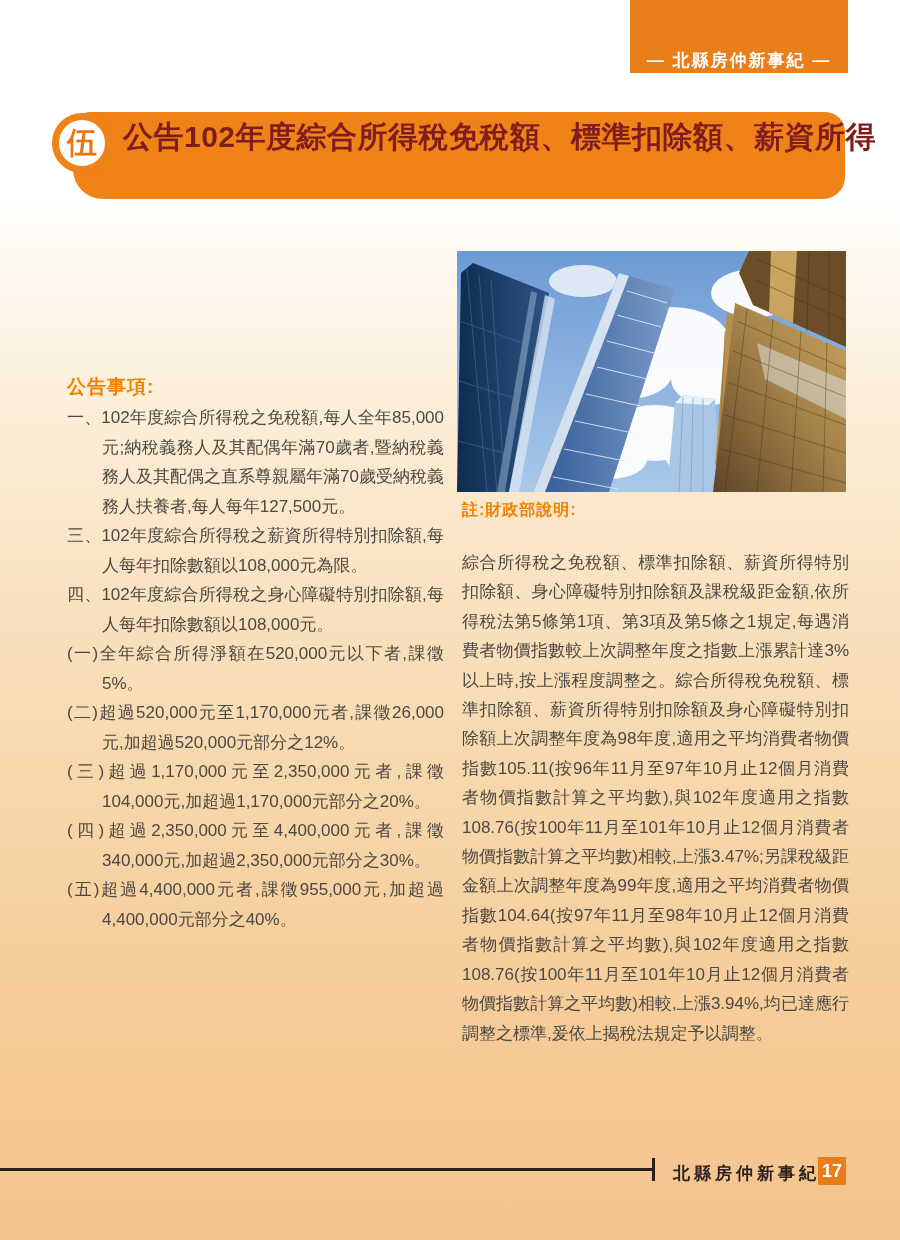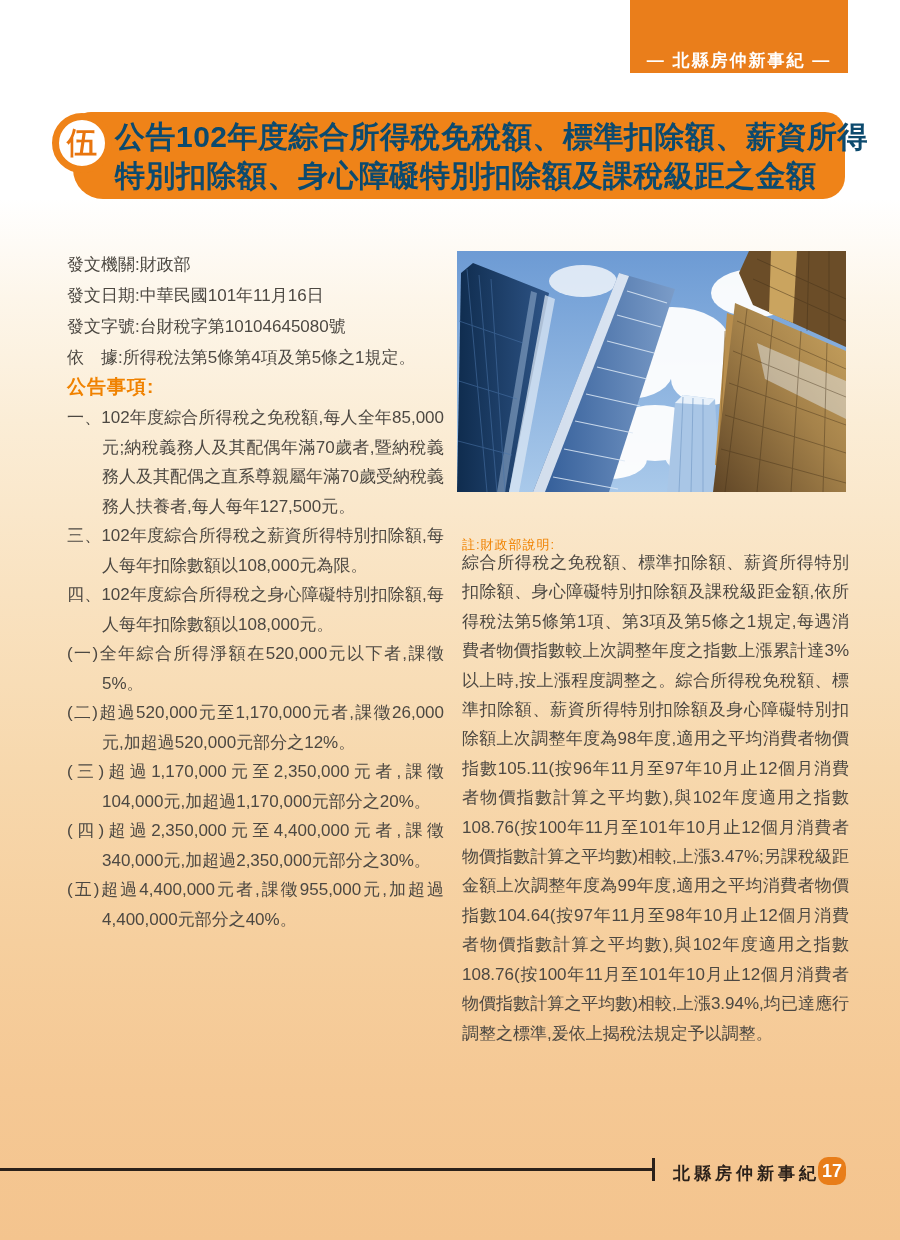--- a/index.html
+++ b/index.html
@@ -16,64 +16,57 @@
   
   .masthead{position:absolute;left:630px;top:0;width:218px;height:73px;background:#ea7e1b;
     display:flex;align-items:flex-end;justify-content:center;box-sizing:border-box;padding-bottom:1px;}
   .masthead span{color:#fff;font-weight:bold;font-size:17px;letter-spacing:2px;white-space:nowrap;}
   
   .banner{position:absolute;left:73px;top:112px;width:772px;height:87px;background:#ef8318;
     border-radius:18px 20px 22px 30px;}
   .banner .badge{position:absolute;left:-21px;top:1px;width:46px;height:46px;background:#fff;
     border:7px solid #ef8318;border-radius:50%;display:flex;align-items:center;justify-content:center;
     color:#e8750e;font-size:30px;font-weight:bold;box-shadow:0 0 0 2px #ffffff inset;}
-  .banner .ttl{position:absolute;left:42px;top:5px;width:716px;color:#0c4a6e;font-weight:bold;
+  .banner .ttl{position:absolute;left:50px;top:5px;width:716px;color:#7f1d1d;font-weight:bold;
     font-size:30px;line-height:39px;letter-spacing:0.5px;white-space:nowrap;}
   
   .meta{position:absolute;left:67px;top:249px;width:380px;color:#4c4842;font-size:17px;line-height:31px;}
   .announce-heading{position:absolute;left:67px;top:374px;color:#f08200;font-size:19px;font-weight:bold;letter-spacing:1px;}
   .items{position:absolute;left:67px;top:403px;width:377px;color:#4c4842;font-size:17px;line-height:29.5px;}
   .item{text-align:justify;padding-left:35px;text-indent:-35px;}
   
   .photo{position:absolute;left:457px;top:251px;width:389px;height:241px;}
   .photo svg{display:block;width:100%;height:100%;}
-  .note-heading{position:absolute;left:462px;top:536px;color:#f08200;font-size:13px;font-weight:normal;letter-spacing:1px;}
+  .note-heading{position:absolute;left:462px;top:500px;color:#f08200;font-size:16px;font-weight:bold;letter-spacing:1px;}
   .note-body{position:absolute;left:462px;top:548px;width:387px;color:#4c4842;font-size:17px;
     line-height:29.4px;text-align:justify;}
   
   .footer-line{position:absolute;left:0;top:1168px;width:655px;height:3px;background:#2b211a;}
   .footer-tick{position:absolute;left:652px;top:1158px;width:3px;height:23px;background:#2b211a;}
   .footer-brand{position:absolute;left:673px;top:1162px;color:#2b211a;font-size:17px;font-weight:bold;
     letter-spacing:4px;white-space:nowrap;}
   .page-badge{position:absolute;left:818px;top:1157px;width:28px;height:28px;background:#e87d19;color:#fff;
-    display:flex;align-items:center;justify-content:center;font-size:18px;font-weight:bold;border-radius:10px;}
+    display:flex;align-items:center;justify-content:center;font-size:18px;font-weight:bold;}
 </style>
 </head>
 <body>
 
 <div class="page">
 
   <div class="masthead">
     <span>— 北縣房仲新事紀 —</span>
   </div>
 
   <div class="banner">
     <div class="badge">伍</div>
     <div class="ttl">
       <div>公告102年度綜合所得稅免稅額、標準扣除額、薪資所得</div>
-      <div>特別扣除額、身心障礙特別扣除額及課稅級距之金額</div>
     </div>
   </div>
 
-  <div class="meta">
-    <div>發文機關:財政部</div>
-    <div>發文日期:中華民國101年11月16日</div>
-    <div>發文字號:台財稅字第10104645080號</div>
-    <div>依　據:所得稅法第5條第4項及第5條之1規定。</div>
-  </div>
 
   <div class="announce-heading">公告事項:</div>
 
   <div class="items">
     <div class="item"><span>一、</span><span>102年度綜合所得稅之免稅額,每人全年85,000元;納稅義務人及其配偶年滿70歲者,暨納稅義務人及其配偶之直系尊親屬年滿70歲受納稅義務人扶養者,每人每年127,500元。</span></div>
     <div class="item"><span>三、</span><span>102年度綜合所得稅之薪資所得特別扣除額,每人每年扣除數額以108,000元為限。</span></div>
     <div class="item"><span>四、</span><span>102年度綜合所得稅之身心障礙特別扣除額,每人每年扣除數額以108,000元。</span></div>
     <div class="item"><span>(一)</span><span>全年綜合所得淨額在520,000元以下者,課徵5%。</span></div>
     <div class="item"><span>(二)</span><span>超過520,000元至1,170,000元者,課徵26,000元,加超過520,000元部分之12%。</span></div>
     <div class="item"><span>(三)</span><span>超過1,170,000元至2,350,000元者,課徵104,000元,加超過1,170,000元部分之20%。</span></div>

